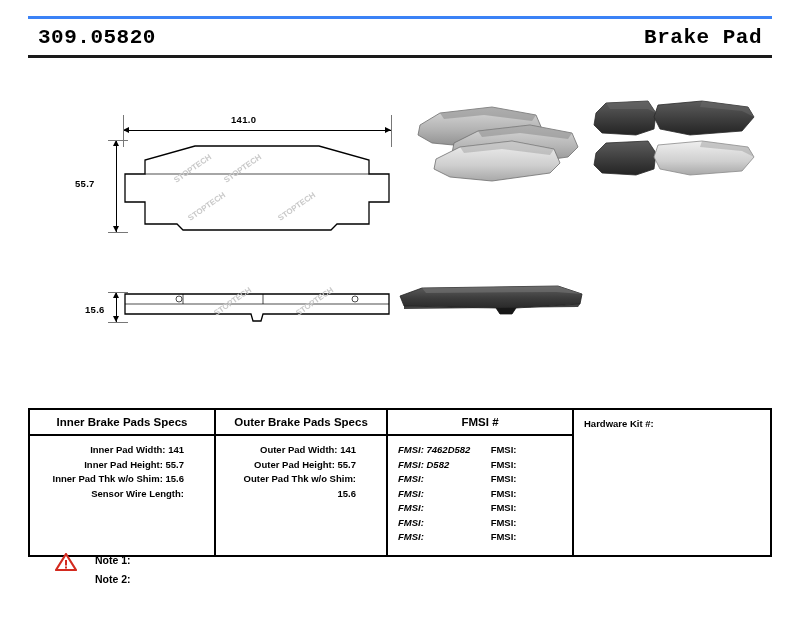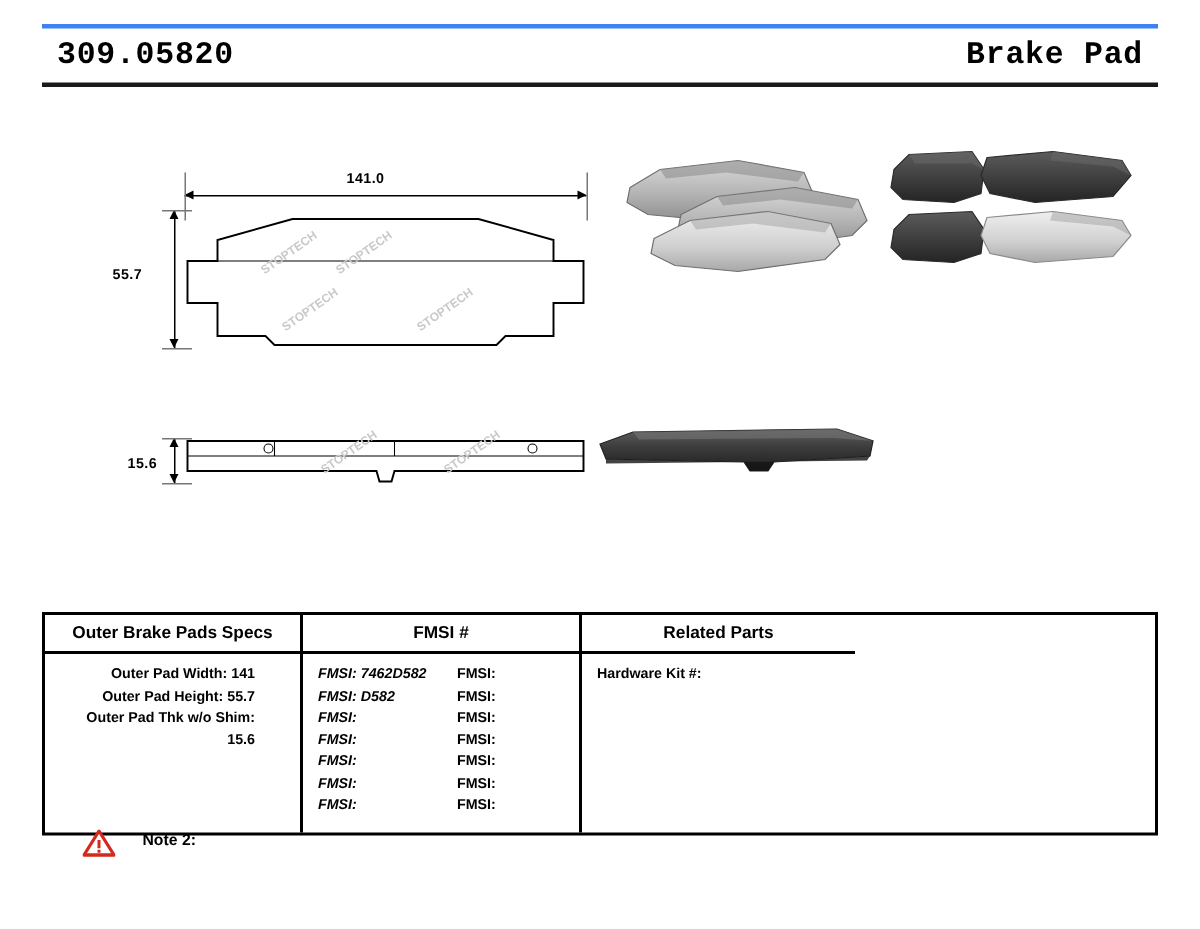--- a/index.html
+++ b/index.html
@@ -330,20 +330,29 @@
       </defs>
       <path d="M4,14 L26,6 L162,4 L186,12 L184,22 L120,26 L116,32 L104,32 L100,26 L8,24 Z" fill="url(#edgeDark)" stroke="#222" stroke-width="0.8"></path>
       <path d="M26,6 L162,4 L186,12 L160,10 L30,11 Z" fill="#757575" opacity="0.6"></path>
       <path d="M8,24 L100,26 L104,32 L116,32 L120,26 L184,22 L182,25 L8,27 Z" fill="#141414" opacity="0.8"></path>
     </svg>
   </div>
 </div>
 
 <div class="spec-table">
 
+  <div class="col col-inner">
+    <div class="col-head">Inner Brake Pads Specs</div>
+    <div class="col-body">
+      <div class="spec-row">Inner Pad Width: 141</div>
+      <div class="spec-row">Inner Pad Height: 55.7</div>
+      <div class="spec-row">Inner Pad Thk w/o Shim: 15.6</div>
+      <div class="spec-row">Sensor Wire Length:</div>
+    </div>
+  </div>
 
   <div class="col col-outer">
     <div class="col-head">Outer Brake Pads Specs</div>
     <div class="col-body">
       <div class="spec-row">Outer Pad Width: 141</div>
       <div class="spec-row">Outer Pad Height: 55.7</div>
       <div class="spec-row">Outer Pad Thk w/o Shim: 15.6</div>
     </div>
   </div>
 
@@ -375,31 +384,33 @@
         <div class="fmsi-col-b">FMSI:</div>
       </div>
       <div class="fmsi-row">
         <div class="fmsi-col-a">FMSI:</div>
         <div class="fmsi-col-b">FMSI:</div>
       </div>
     </div>
   </div>
 
   <div class="col col-related">
-    <div class="col-head">Related Parts</div>
     <div class="related-body">
       <div class="related-row">Hardware Kit #:</div>
     </div>
   </div>
 </div>
 
 <div class="notes">
   <div class="warn-icon">
     <svg width="22" height="19" viewBox="0 0 22 19">
       <path d="M11,1 L21,17 L1,17 Z" fill="#ffffff" stroke="#d32a1f" stroke-width="2.2" stroke-linejoin="round"></path>
       <rect x="10" y="7" width="2" height="5.5" fill="#d32a1f"></rect>
       <rect x="10" y="13.5" width="2" height="2" fill="#d32a1f"></rect>
     </svg>
   </div>
   <div class="note-row">
+    <span class="note-label">Note 1:</span>
+  </div>
+  <div class="note-row">
     <span class="note-label">Note 2:</span>
   </div>
 </div>
 
 </body></html>

